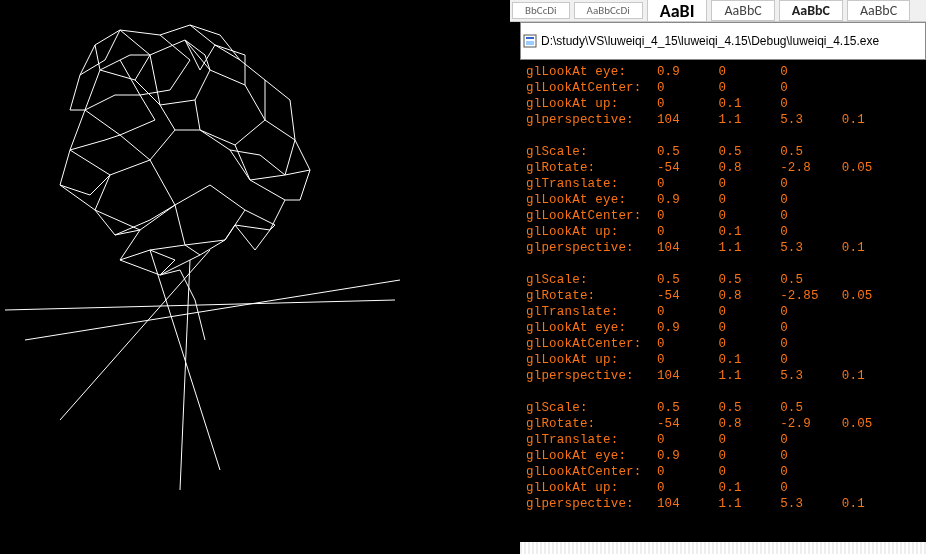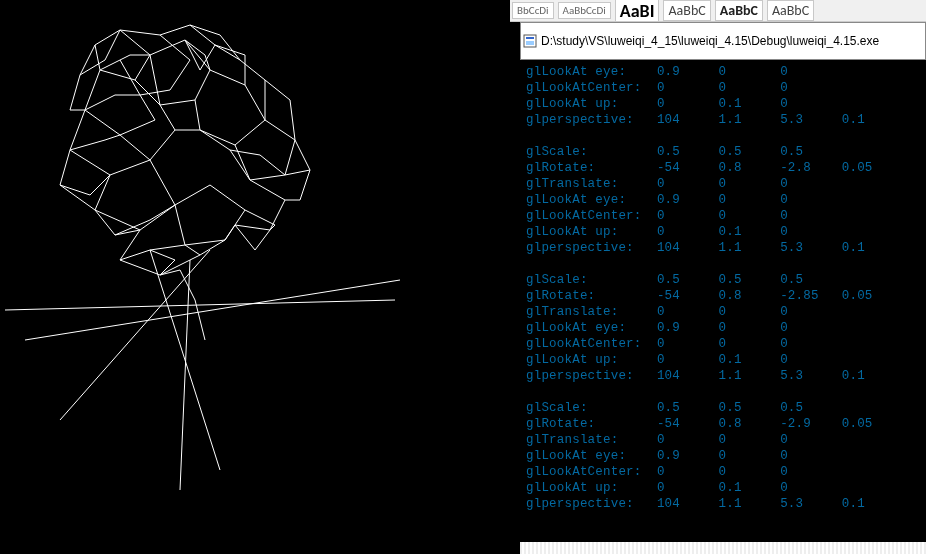--- a/index.html
+++ b/index.html
@@ -22,21 +22,21 @@
     background: #f0f0f0;
     display: flex;
     align-items: center;
     gap: 4px;
     padding-left: 2px;
     overflow: hidden;
     border-bottom: 1px solid #ccc;
   }
   .style-box {
     border: 1px solid #c8c8c8;
-    padding: 1px 4px;
+    padding: 1px 12px;
     background: #fff;
     font-family: Calibri, sans-serif;
     color: #333;
     white-space: nowrap;
   }
   .style-box.big { font-size: 18px; font-weight: bold; color: #000; }
   .style-box.med { font-size: 14px; color: #444; }
   .style-box.medb { font-size: 14px; font-weight: bold; color: #222; }
   .style-box.sm  { font-size: 11px; color: #666; }
   .gl-viewport {
@@ -68,21 +68,21 @@
     border: 1px solid #888;
   }
   .titlebar .app-icon {
     width: 14px; height: 14px;
     display: inline-flex;
     align-items: center; justify-content: center;
     font-size: 11px;
   }
   .console-body {
     padding: 4px 6px 4px 6px;
-    color: #0369a1;
+    color: #f97316;
     white-space: pre;
     font-family: "Consolas", "Courier New", monospace;
     font-size: 12.5px;
     line-height: 16px;
     letter-spacing: 0.2px;
   }
   .gl-svg { width: 100%; height: 100%; display: block; }
   .wire { stroke: #fff; stroke-width: 1; fill: none; }
   .bottom-strip {
     position: absolute;

